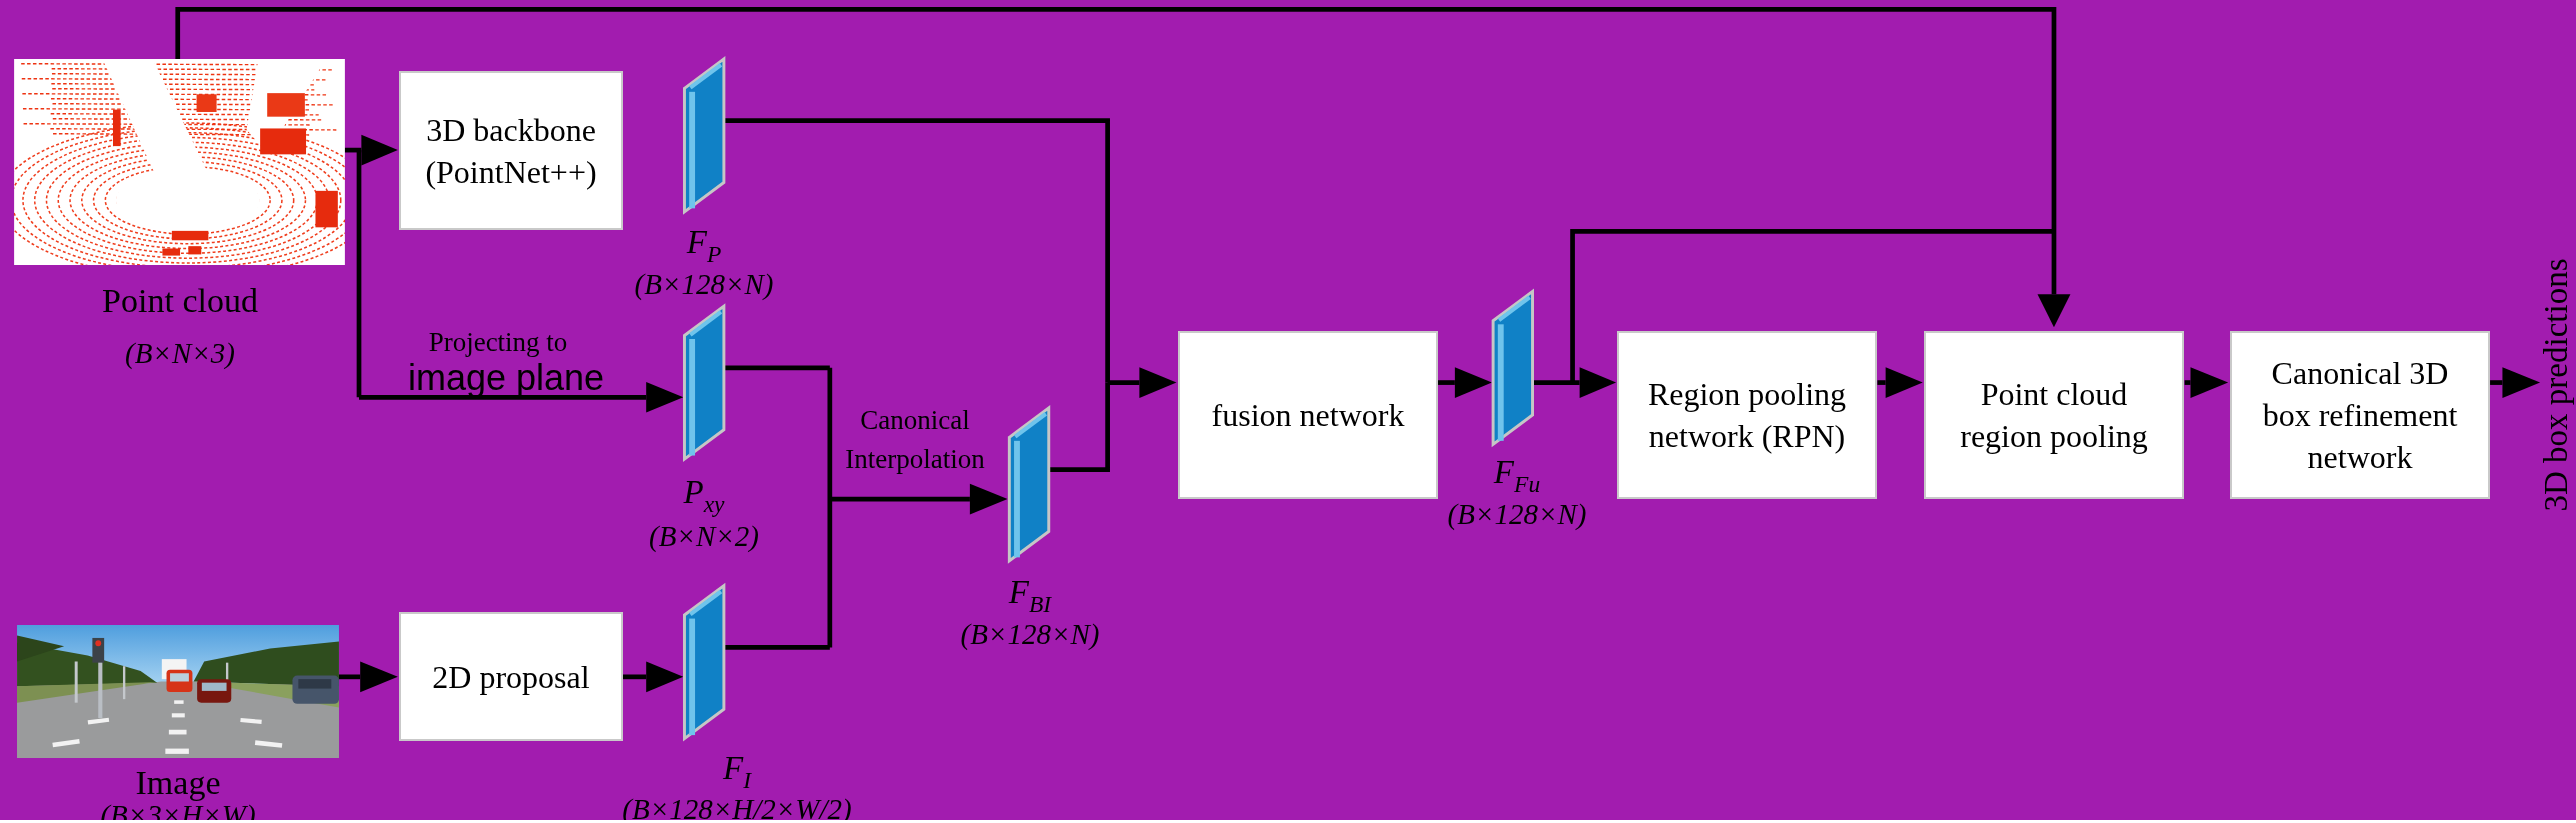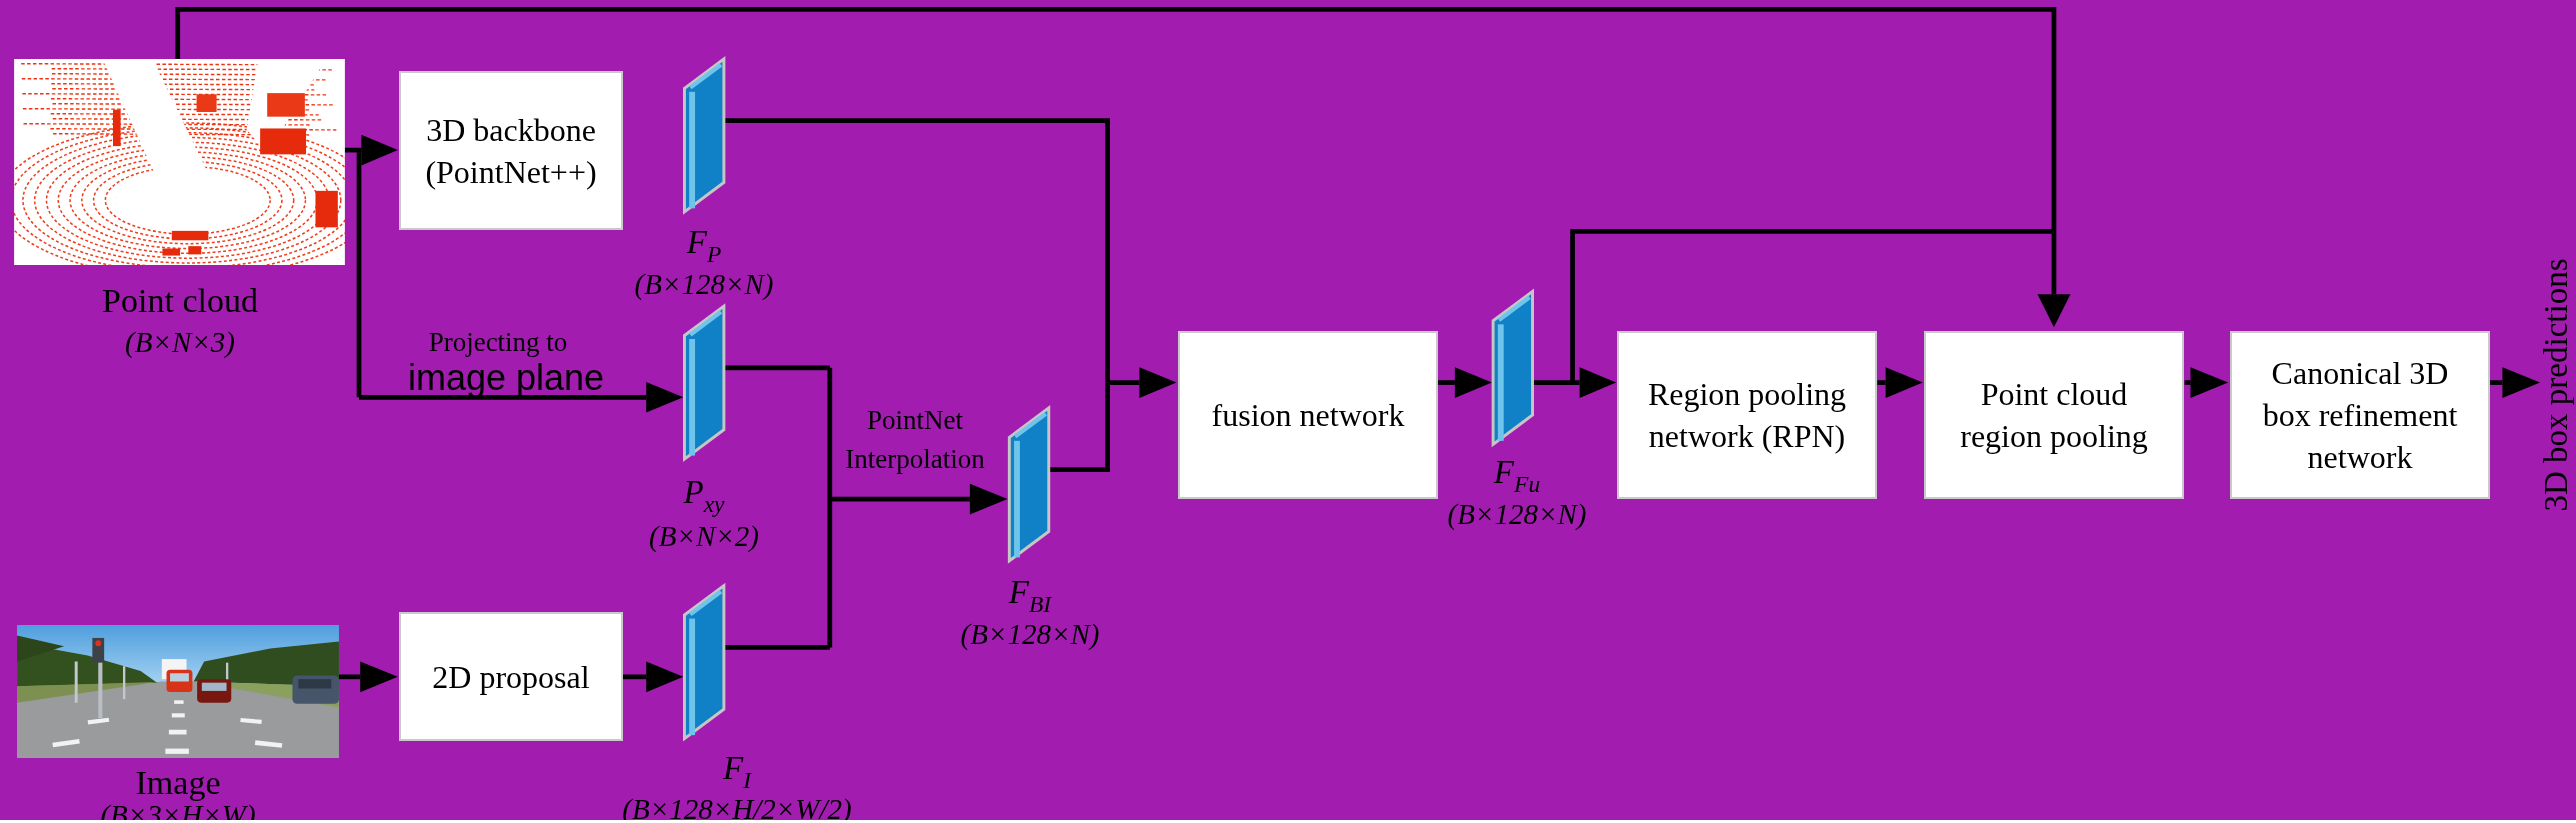--- a/index.html
+++ b/index.html
@@ -243,29 +243,29 @@
     <span>region pooling</span>
   </div>
 
   <div class="node" style="left:2230px;top:331px;width:260px;height:168px">
     <span>Canonical 3D</span>
     <span>box refinement</span>
     <span>network</span>
   </div>
 
   <div class="lbl title" style="left:180px;top:301px">Point cloud</div>
-  <div class="lbl dims" style="left:180px;top:342px">(B×N×3)</div>
+  <div class="lbl dims" style="left:180px;top:353px">(B×N×3)</div>
 
   <div class="lbl title" style="left:178px;top:783px">Image</div>
   <div class="lbl dims" style="left:178px;top:815px">(B×3×H×W)</div>
 
   <div class="lbl op-serif" style="left:498px;top:342px">Projecting to</div>
   <div class="lbl op-sans" style="left:506px;top:378px">image plane</div>
 
-  <div class="lbl op-serif" style="left:915px;top:420px">PointNet</div>
+  <div class="lbl op-serif" style="left:915px;top:420px">Canonical</div>
   <div class="lbl op-serif" style="left:915px;top:459px">Interpolation</div>
 
   <div class="lbl" style="left:704px;top:246px">
     <span class="fsym">F</span><span class="fsub">P</span>
   </div>
   <div class="lbl dims" style="left:704px;top:284px">(B×128×N)</div>
 
   <div class="lbl" style="left:704px;top:496px">
     <span class="fsym">P</span><span class="fsub">xy</span>
   </div>

